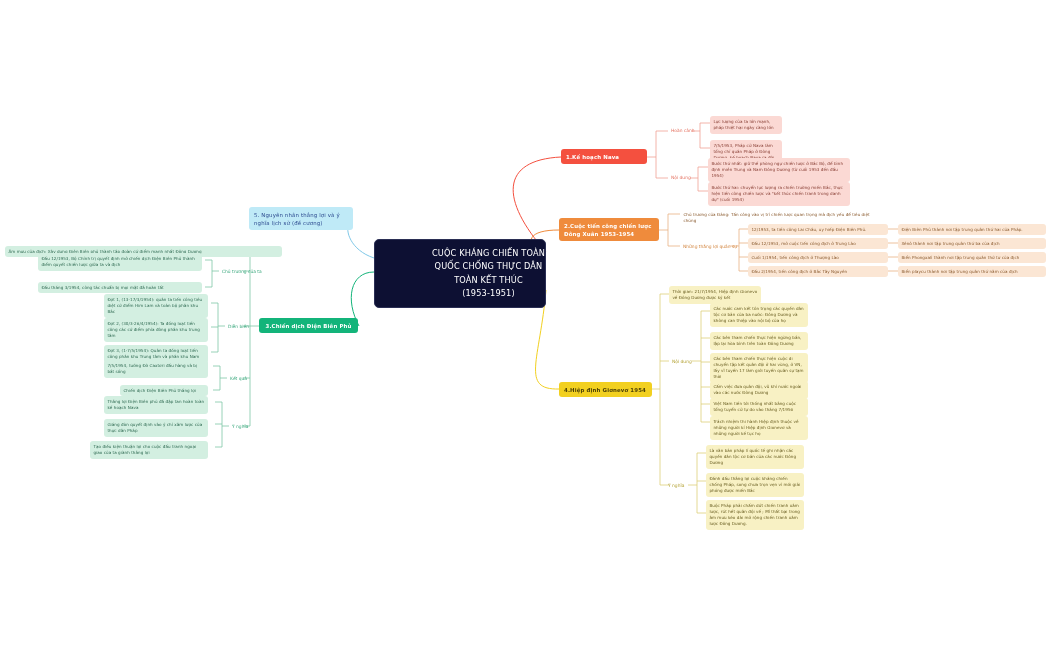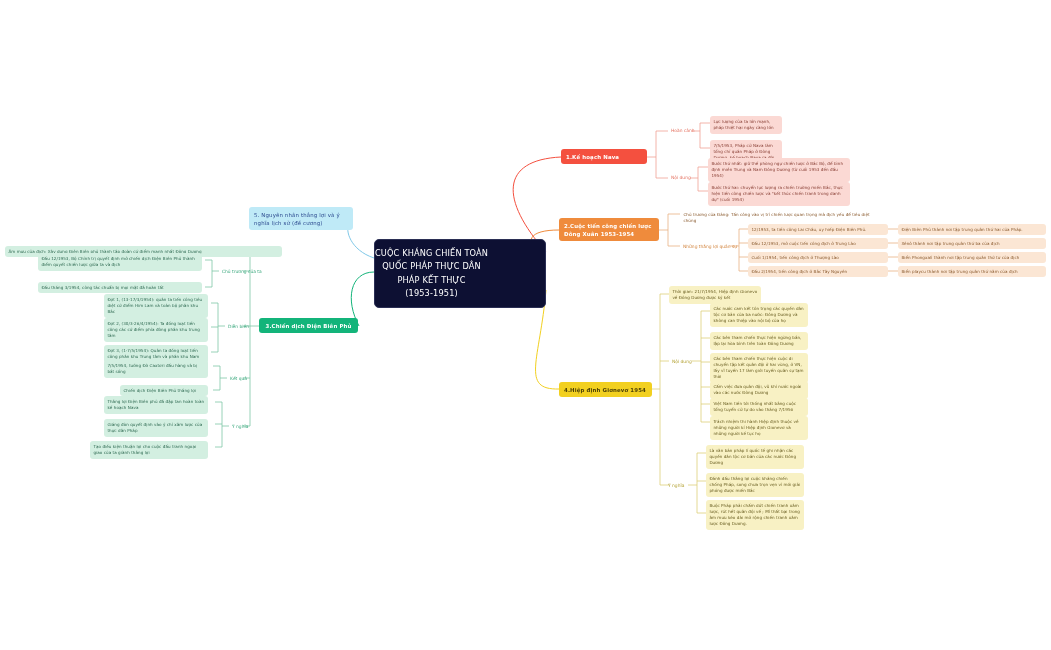--- a/index.html
+++ b/index.html
@@ -25,21 +25,21 @@
     position:absolute;box-sizing:border-box;
     font-size:4.4px;line-height:1.4;
     padding:2px 3px;border-radius:3px;
     white-space:nowrap;
   }
 
   
   #center-node{
     left:374px;top:239px;width:172px;height:69px;
     background:#0d1033;border:1px solid #2b2f55;border-radius:5px;
-    display:flex;align-items:center;justify-content:flex-start;
+    display:flex;align-items:center;justify-content:flex-end;
   }
   #center-node .ctext{
     color:#ffffff;font-size:8.2px;line-height:1.62;text-align:center;
     letter-spacing:.15px;font-weight:400;
   }
 
   
   
   .t-red-main{background:#f4503f;color:#fff;}
   .t-red-mid{color:#e4705f;}
@@ -160,22 +160,22 @@
       <path d="M222,402 L215,402" stroke="#7ec7a6"></path>
       <path d="M222,424 L215,424" stroke="#7ec7a6"></path>
       <path d="M222,447 L215,447" stroke="#7ec7a6"></path>
       <path d="M250,252 C 270,252 272,251 282,251" stroke="#7ec7a6"></path>
     </g>
   </svg>
 
   <div class="node" id="center-node">
     <div class="ctext">
       <div>CUỘC KHÁNG CHIẾN TOÀN</div>
-      <div>QUỐC PHÁP THỰC DÂN</div>
-      <div>PHÁP KẾT THỰC</div>
+      <div>QUỐC CHỐNG THỰC DÂN</div>
+      <div>TOÀN KẾT THÚC</div>
       <div>(1953-1951)</div>
     </div>
   </div>
 
   <div class="main-node t-red-main" style="left:561px;top:149px;width:86px;">1.Kế hoạch Nava</div>
 
   <div class="mid t-red-mid" style="left:668px;top:126px;">Hoàn cảnh</div>
   <div class="mid t-red-mid" style="left:668px;top:173px;">Nội dung</div>
 
   <div class="leaf t-red-leaf" style="left:710px;top:116px;width:72px;">Lực lượng của ta lớn mạnh, pháp thiệt hại ngày càng lớn</div>

